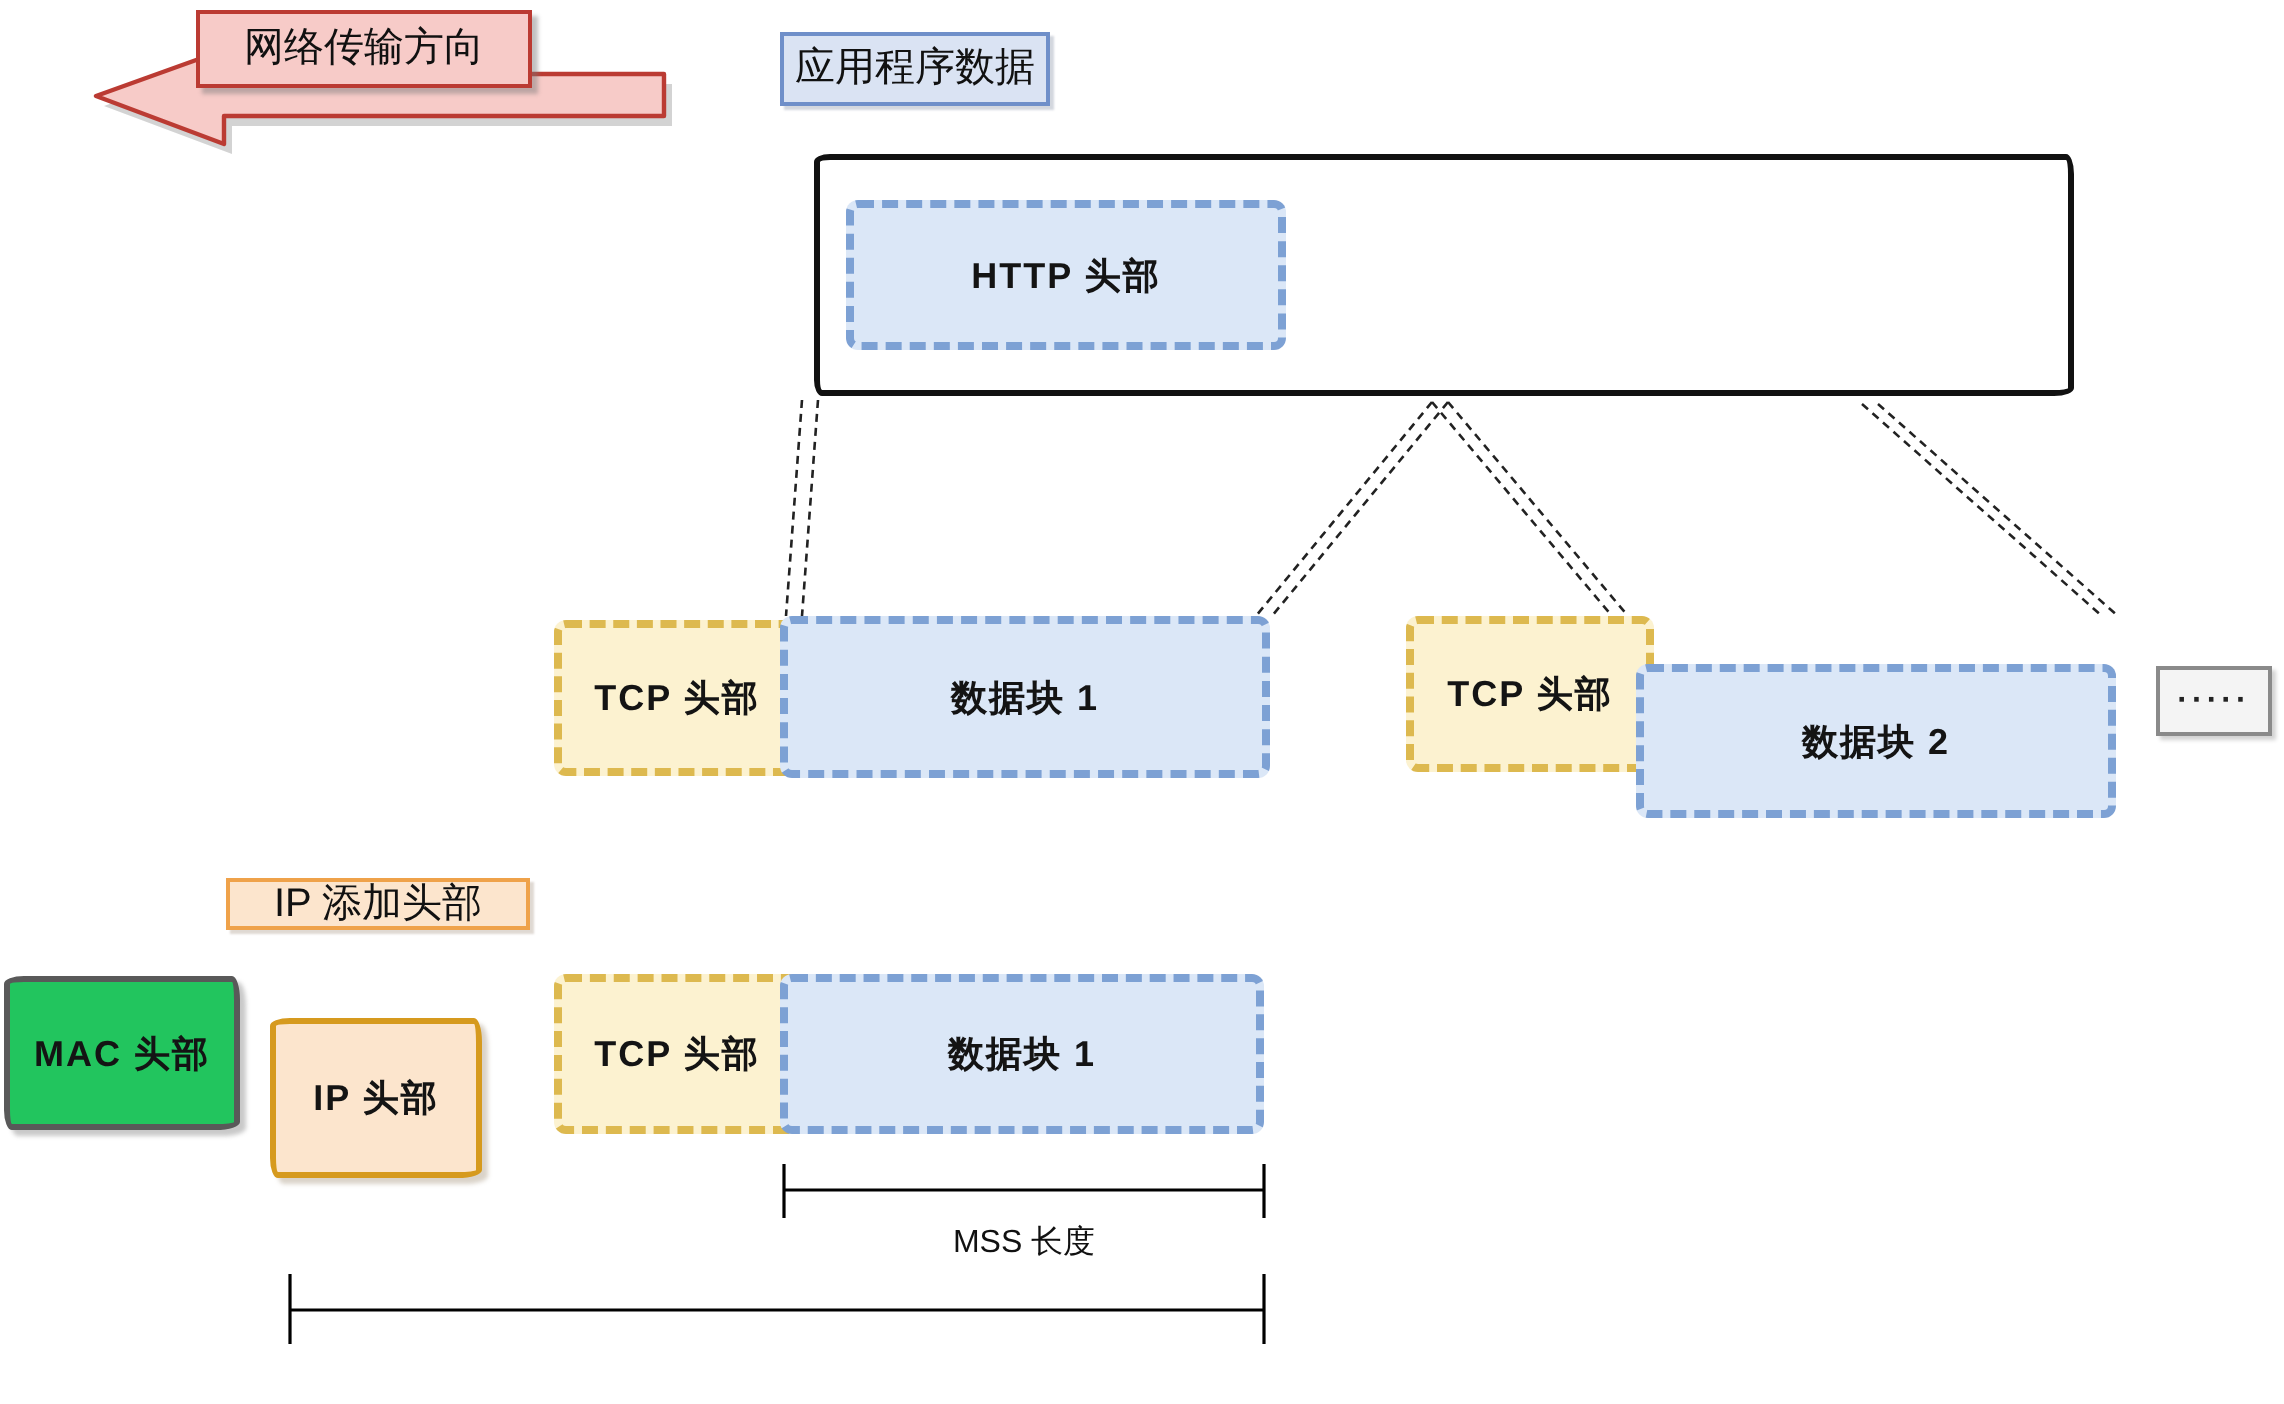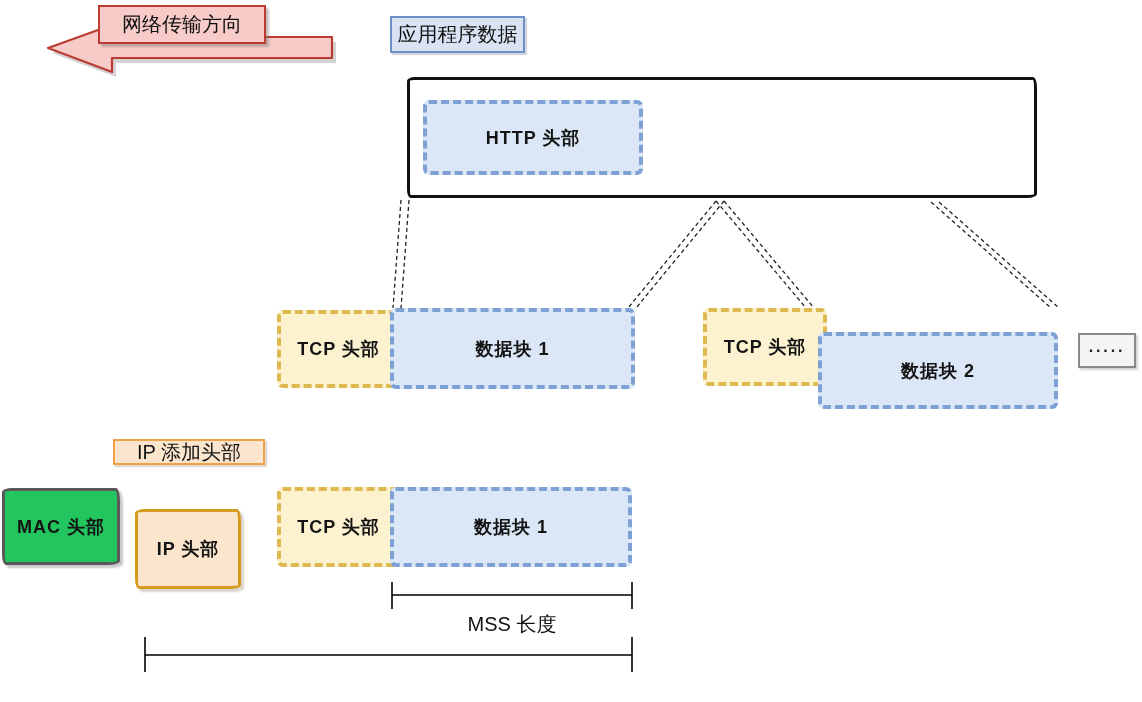--- a/index.html
+++ b/index.html
@@ -85,21 +85,21 @@
     box-shadow: 3px 3px 2px rgba(150,130,100,.35);
   }
   .dots-box {
     background: #f4f4f4;
     border: 2px solid #8a8a8a;
     box-shadow: 2px 2px 2px rgba(0,0,0,.18);
     display: flex; align-items: center; justify-content: center;
     font-weight: bold; font-size: 16px; letter-spacing: 2px; color: #222;
   }
   .measure-label {
-    font-size: 20px; color: #111; text-align: center;
+    font-size: 16px; color: #111; text-align: center;
   }
 </style>
 </head>
 <body>
 
 <div id="canvas">
 
   <svg class="overlay" viewBox="0 0 1142 702">
 
     <polygon points="336,42 116,42 116,30 52,53 116,77 116,63 336,63" fill="#c4c4c4" opacity="0.75"></polygon>

